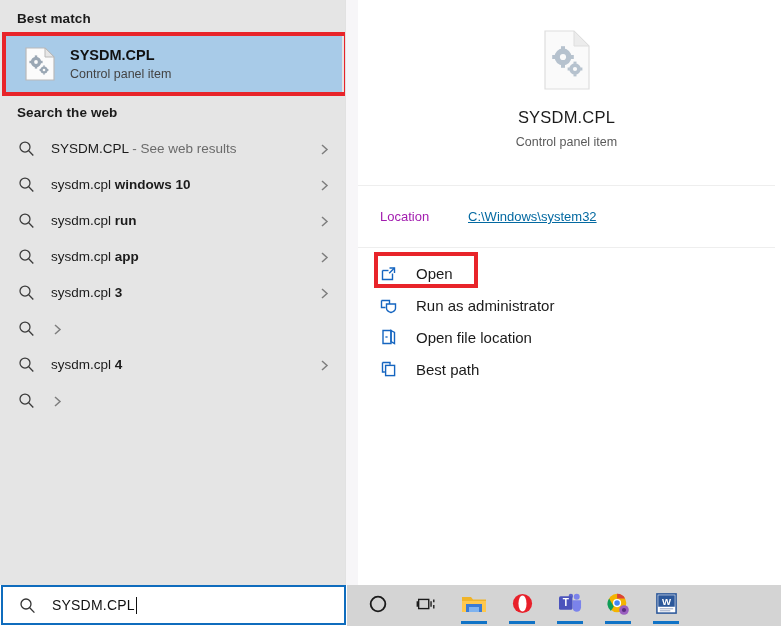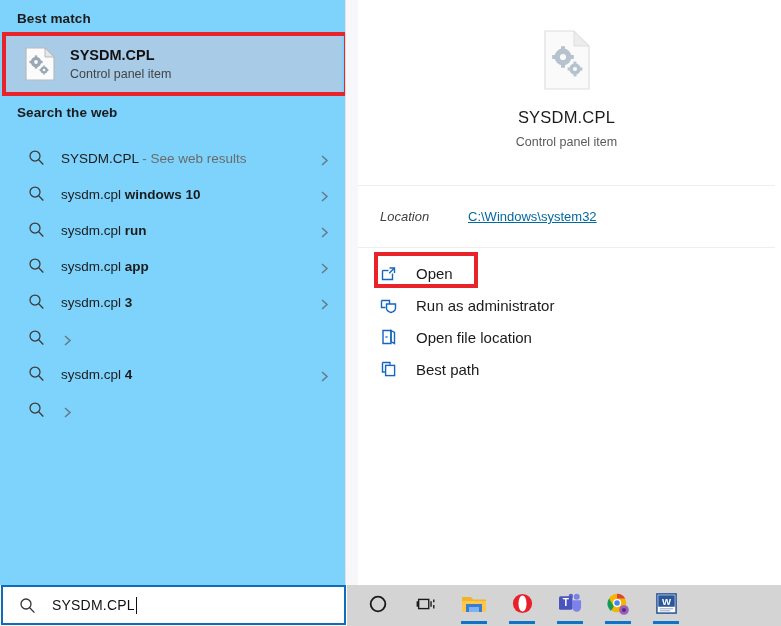--- a/index.html
+++ b/index.html
@@ -22,21 +22,21 @@
     background: #ffffff;
   }
 
   
   #left-panel {
     position: absolute;
     left: 0;
     top: 0;
     width: 346px;
     height: 585px;
-    background: #7dd3fc;
+    background: #e5e5e5;
     border-right: 1px solid #e2e2e2;
     box-sizing: border-box;
     overflow: hidden;
   }
 
   .section-header {
     font-size: 13.5px;
     font-weight: bold;
     color: #1b1b1b;
     padding: 11px 0 8px 17px;
@@ -88,24 +88,23 @@
     color: #444444;
     line-height: 17px;
     margin-top: 2px;
   }
 
   
   #web-list { margin-top: 2px; }
   .web-row {
     height: 36px;
     display: flex;
-    align-items: flex-end;
+    align-items: center;
     padding: 0 14px 0 18px;
     box-sizing: border-box;
-    margin-left: 10px;
   }
   .web-row .mag {
     width: 17px;
     height: 17px;
     flex: 0 0 auto;
     margin-right: 16px;
   }
   .web-label {
     flex: 1 1 auto;
     font-size: 13.5px;
@@ -180,25 +179,24 @@
 
   #location-row {
     height: 62px;
     display: flex;
     align-items: center;
     border-bottom: 1px solid #eeeeee;
     box-sizing: border-box;
   }
   #location-label {
     font-size: 13px;
-    color: #404040;
+    color: #a21caf;
     width: 110px;
     padding-left: 22px;
     box-sizing: border-box;
-    font-style: italic;
   }
   #location-value {
     font-size: 13px;
     color: #0369a1;
     text-decoration: underline;
     cursor: pointer;
   }
 
   #actions { padding-top: 9px; position: relative; }
   .action-row {

